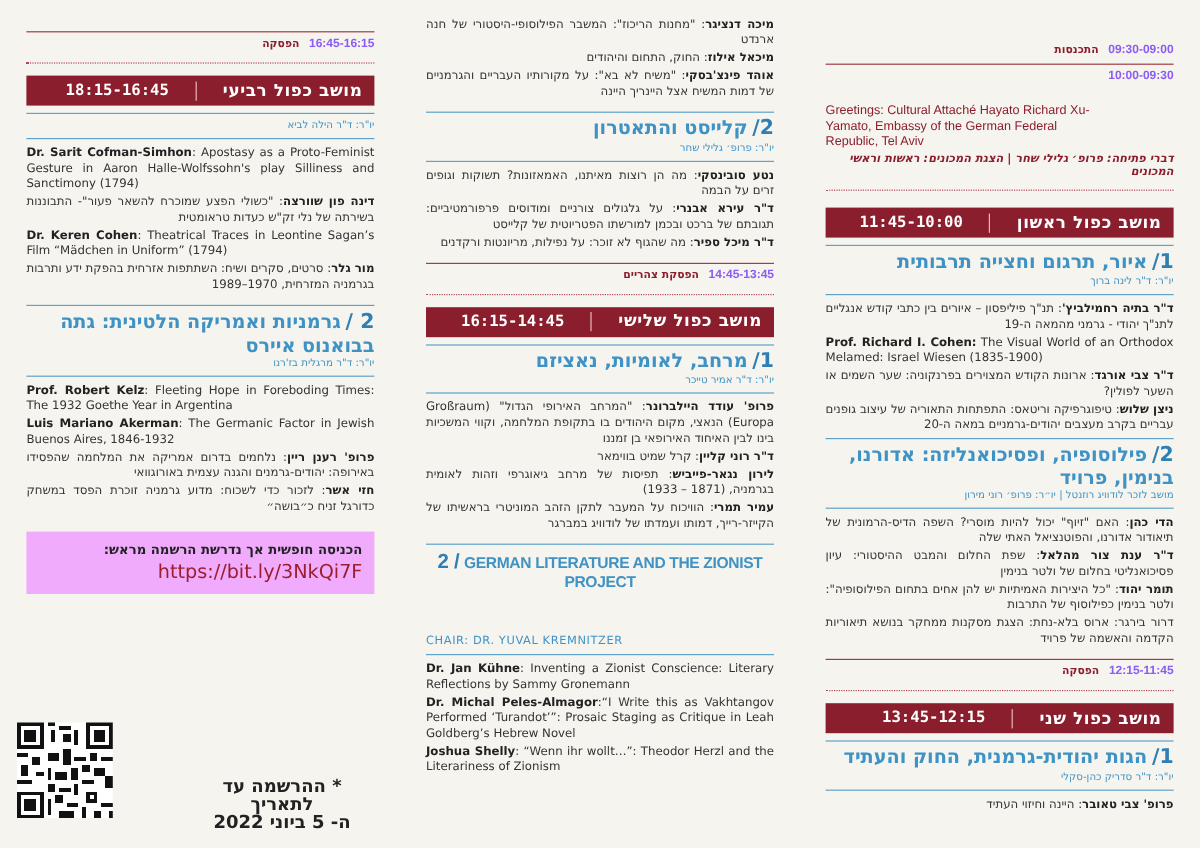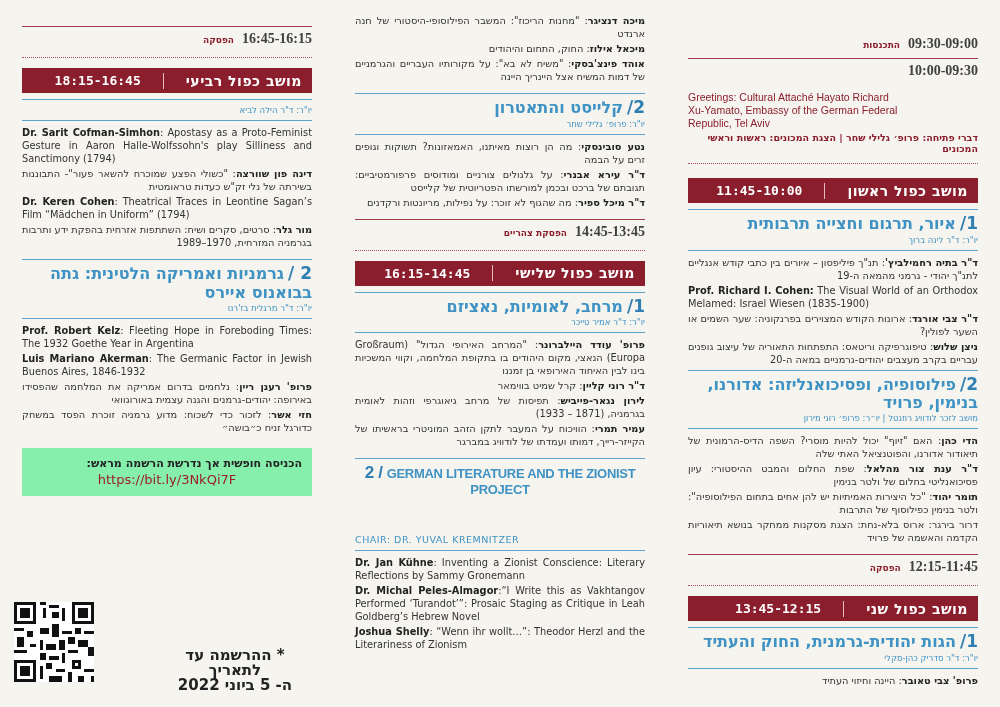--- a/index.html
+++ b/index.html
@@ -4,21 +4,21 @@
 <style>
   * { box-sizing: border-box; margin: 0; padding: 0; }
   html, body { width: 1000px; height: 707px; background: #f6f4ef; overflow: hidden; }
   body { font-family: "DejaVu Sans", sans-serif; color: #333; position: relative; }
   .col { position: absolute; top: 0; width: 290px; direction: rtl; }
   .col-right { left: 688px; }
   .col-mid { left: 355px; }
   .col-left { left: 22px; }
 
   .break-row { display: flex; align-items: baseline; gap: 8px; direction: rtl; padding: 4px 0 6px; }
-  .break-time { font-family: Liberation Serif, serif; font-weight: bold; font-size: 14px; color: #404040; direction: ltr; }
+  .break-time { font-family: Liberation Sans, sans-serif; font-weight: bold; font-size: 10px; color: #8b5cf6; direction: ltr; }
   .break-label { font-size: 9px; font-weight: bold; color: #8b1e2d; }
   .rule-red { border-top: 1.5px solid #a33a45; }
   .rule-dot { border-top: 1.5px dotted #b04a55; margin: 4px 0; }
   .rule-blue { border-top: 1.5px solid #5ea3cc; }
 
   .session-bar { background: #8b1e2d; color: #fff; height: 25px; display: flex; align-items: center; padding: 0 10px; direction: rtl; gap: 10px; margin: 6px 0; }
   .session-title { font-size: 14px; font-weight: bold; letter-spacing: 0.5px; }
   .session-sep { width: 1px; height: 16px; background: #e6b9be; margin: 0 12px; }
   .session-time { font-family: "DejaVu Sans Mono", monospace; font-size: 13px; font-weight: bold; direction: ltr; }
 
@@ -30,25 +30,25 @@
   .panel-chair.en { direction: ltr; text-align: left; font-size: 9.5px; letter-spacing: 0.5px; margin-top: 36px; }
 
   .talks { padding: 5px 0 2px; }
   .talk { font-size: 9.8px; line-height: 13px; margin-bottom: 2px; text-align: justify; }
   .talk b { color: #222; }
   .talk.en { direction: ltr; text-align: justify; font-size: 9.8px; }
 
   .greet { font-family: "Liberation Sans", sans-serif; color: #8b1e2d; font-size: 10.5px; line-height: 13px; }
   .greet-row { display: flex; direction: rtl; gap: 6px; align-items: flex-start; padding-top: 4px; }
   .greet-en { direction: ltr; text-align: left; flex: 1; margin-top: 28px; }
-  .opening { color: #8b1e2d; font-size: 9.5px; font-weight: bold; padding: 2px 0 5px; }
-
-  .reg-box { background: #86efac; padding: 9px 10px; margin-top: 10px; }
+  .opening { color: #8b1e2d; font-size: 9.5px; font-weight: bold; padding: 2px 0 5px; font-style: italic; }
+
+  .reg-box { background: #f0abfc; padding: 9px 10px; margin-top: 10px; }
   .reg-text { font-size: 11px; font-weight: bold; color: #222; }
-  .reg-link { font-size: 13px; color: #9b1e2e; direction: ltr; text-align: center; margin-top: 2px; }
+  .reg-link { font-size: 16px; color: #9b1e2e; direction: ltr; text-align: right; margin-top: 2px; }
   .qr { position: absolute; left: 14px; top: 602px; width: 80px; height: 80px; }
   .reg-note { position: absolute; left: 170px; top: 648px; direction: rtl; width: 130px; font-size: 15px; font-weight: bold; color: #222; line-height: 15px; text-align: center; }
 </style>
 </head>
 <body>
 
 <div class="col col-right">
   <div class="break-row" style="margin-top:32px">
     <span class="break-time">09:30-09:00</span>
     <span class="break-label">התכנסות</span>

